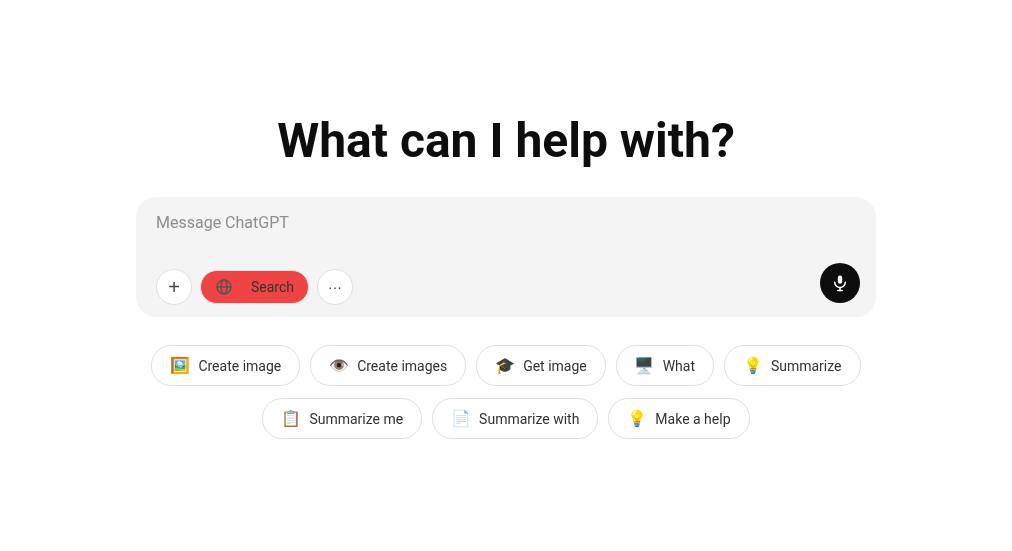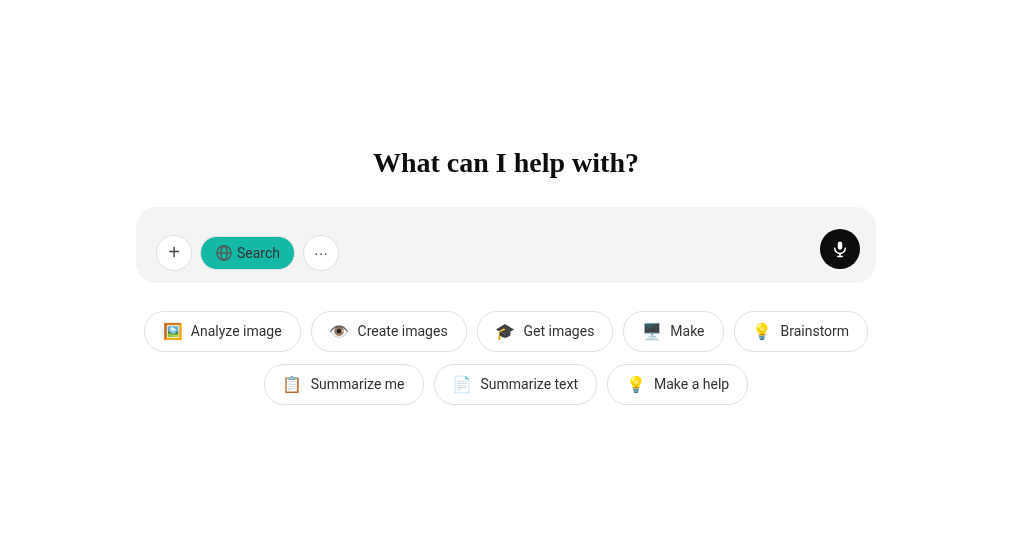--- a/index.html
+++ b/index.html
@@ -14,26 +14,25 @@
       display: flex;
       flex-direction: column;
       align-items: center;
       justify-content: center;
       min-height: 551px;
       width: 1012px;
       overflow: hidden;
     }
 
     .main-title {
-      font-size: 28px;
+      font-size: 48px;
       font-weight: 700;
       color: #0d0d0d;
       margin-bottom: 28px;
       text-align: center;
-      font-family: Liberation Serif, serif;
     }
 
     .input-container {
       width: 740px;
       background: #f4f4f4;
       border-radius: 20px;
       padding: 16px 20px 12px 20px;
       margin-bottom: 28px;
       position: relative;
     }
@@ -57,22 +56,22 @@
     .input-toolbar {
       display: flex;
       align-items: center;
       margin-top: 12px;
       gap: 8px;
     }
 
     .toolbar-btn {
       display: flex;
       align-items: center;
-      gap: 4px;
-      background: #14b8a6;
+      gap: 18px;
+      background: #ef4444;
       border: 1px solid #e0e0e0;
       border-radius: 20px;
       padding: 7px 14px;
       font-size: 14px;
       color: #333;
       cursor: pointer;
       font-family: inherit;
     }
 
     .toolbar-btn-icon {
@@ -176,20 +175,21 @@
     .icon-yellow { color: #ffc107; }
     .icon-light-blue { color: #64b5f6; }
     .icon-red-orange { color: #ff7043; }
   </style>
 </head>
 <body>
 
 <h1 class="main-title">What can I help with?</h1>
 
 <div class="input-container">
+  <textarea class="message-input" rows="2" placeholder="Message ChatGPT" style=""></textarea>
 
   <div class="input-toolbar">
     <button class="add-btn">
       <span>+</span>
     </button>
 
     <button class="toolbar-btn">
       <span class="toolbar-btn-icon">
         <svg width="16" height="16" viewBox="0 0 16 16" fill="none" xmlns="http://www.w3.org/2000/svg">
           <circle cx="8" cy="8" r="7" stroke="#555" stroke-width="1.4"></circle>
@@ -213,47 +213,47 @@
       <line x1="9" y1="22" x2="15" y2="22" stroke="white" stroke-width="2" stroke-linecap="round"></line>
     </svg>
   </button>
 </div>
 
 <div class="suggestion-chips">
   <div class="chips-row">
 
   <button class="chip">
         <span class="chip-icon icon-green">🖼️</span>
-        <span>Analyze image</span>
+        <span>Create image</span>
       </button>
       <button class="chip">
         <span class="chip-icon icon-purple">👁️</span>
         <span>Create images</span>
       </button>
       <button class="chip">
         <span class="chip-icon icon-blue">🎓</span>
-        <span>Get images</span>
+        <span>Get image</span>
       </button>
       <button class="chip">
         <span class="chip-icon icon-orange">🖥️</span>
-        <span>Make</span>
+        <span>What</span>
       </button>
       <button class="chip">
         <span class="chip-icon icon-yellow">💡</span>
-        <span>Brainstorm</span>
+        <span>Summarize</span>
       </button>
     </div>
   <div class="chips-row">
 
   <button class="chip">
         <span class="chip-icon icon-light-blue">📋</span>
         <span>Summarize me</span>
       </button>
       <button class="chip">
         <span class="chip-icon icon-red-orange">📄</span>
-        <span>Summarize text</span>
+        <span>Summarize with</span>
       </button>
       <button class="chip">
         <span class="chip-icon icon-yellow">💡</span>
         <span>Make a help</span>
       </button>
     </div>
 </div>
 
 </body></html>

